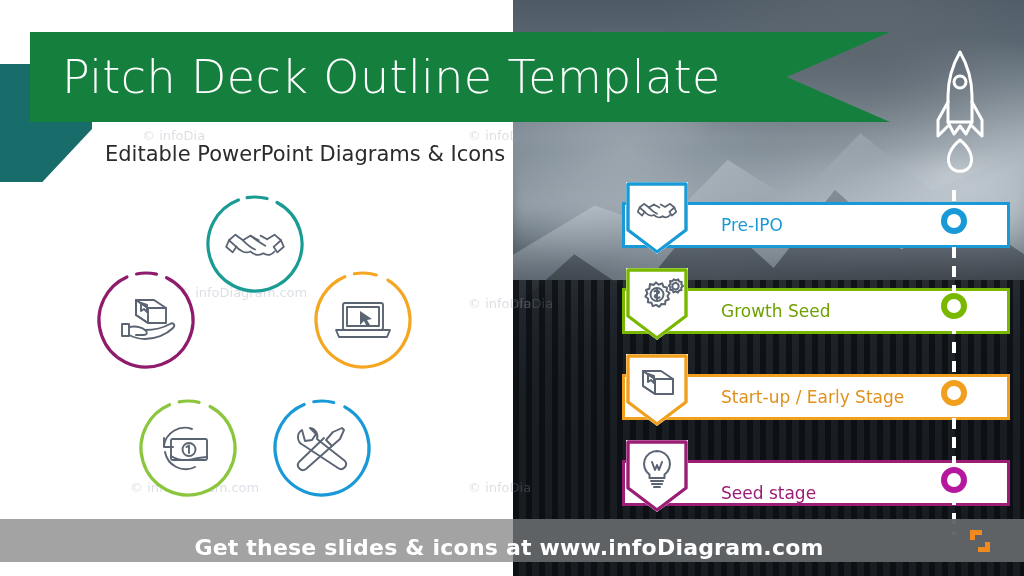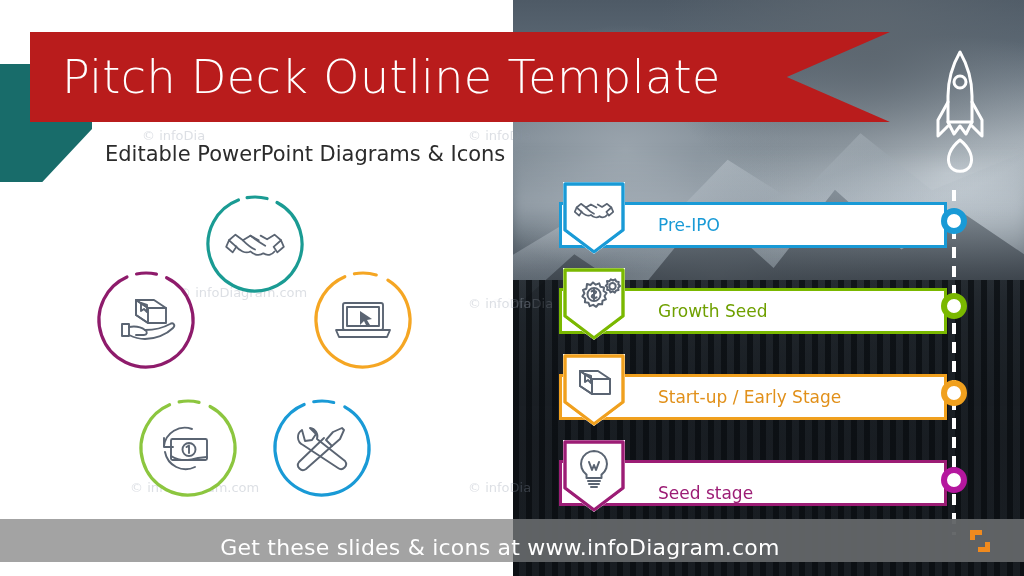--- a/index.html
+++ b/index.html
@@ -46,42 +46,42 @@
 
   
   .leftpanel{position:absolute;left:0;top:0;width:513px;height:576px;background:#ffffff;}
 
   
   .ribbon-shadow{
     position:absolute;left:0;top:64px;width:92px;height:118px;background:#186c6a;
     clip-path:polygon(0 0, 100% 0, 100% 55%, 46% 100%, 0 100%);
   }
   .ribbon{
-    position:absolute;left:30px;top:32px;width:860px;height:90px;background:#b91c1c;
+    position:absolute;left:30px;top:32px;width:860px;height:90px;background:#15803d;
     clip-path:polygon(0 0, 100% 0, 88% 50%, 100% 100%, 0 100%);
     display:flex;align-items:center;
   }
   .ribbon-title{
     color:#ffffff;font-size:46px;font-weight:300;letter-spacing:.4px;
     margin-left:32px;white-space:nowrap;line-height:1;
     font-family:"DejaVu Sans", sans-serif;
   }
 
   .subtitle{
     position:absolute;left:105px;top:142px;
     font-size:21px;color:#2b2b2b;font-weight:400;white-space:nowrap;
     font-family:"DejaVu Sans", sans-serif;
   }
 
   
   .diagram{position:absolute;left:90px;top:190px;width:330px;height:330px;}
   .diagram svg{display:block;}
 
   
-  .stages{position:absolute;left:549px;top:196px;width:398px;}
+  .stages{position:absolute;left:612px;top:196px;width:398px;}
   .stage{position:relative;height:58px;margin-bottom:28px;}
   .stage-box{
     position:absolute;left:10px;top:6px;right:0;height:46px;
     background:#ffffff;border:3px solid #000;box-sizing:border-box;
     display:flex;align-items:center;
   }
   .stage-label{
     margin-left:96px;font-size:17px;font-weight:400;white-space:nowrap;
     font-family:"DejaVu Sans", sans-serif;
   }
@@ -106,23 +106,23 @@
 
   
   .footerbar{
     position:absolute;left:0;top:519px;width:1024px;height:43px;
     background:rgba(150,150,150,.88);
   }
   .footerbar.rightpart{
     left:513px;width:511px;background:rgba(80,84,88,.72);
   }
   .footer-text{
-    position:absolute;left:0;top:519px;width:1000px;height:57px;
+    position:absolute;left:9px;top:519px;width:1000px;height:57px;
     display:flex;align-items:center;justify-content:center;
-    color:#ffffff;font-size:22px;font-weight:400;letter-spacing:.2px;
+    color:#ffffff;font-size:22px;font-weight:700;letter-spacing:.2px;
     font-family:"DejaVu Sans", sans-serif;
   }
   .logo{position:absolute;left:966px;top:527px;width:28px;height:28px;}
 
   
   .wm{
     position:absolute;color:rgba(140,150,165,.30);font-size:13px;
     font-family:"DejaVu Sans", sans-serif;white-space:nowrap;pointer-events:none;
   }
   .wm.dark{color:rgba(210,218,228,.16);}

